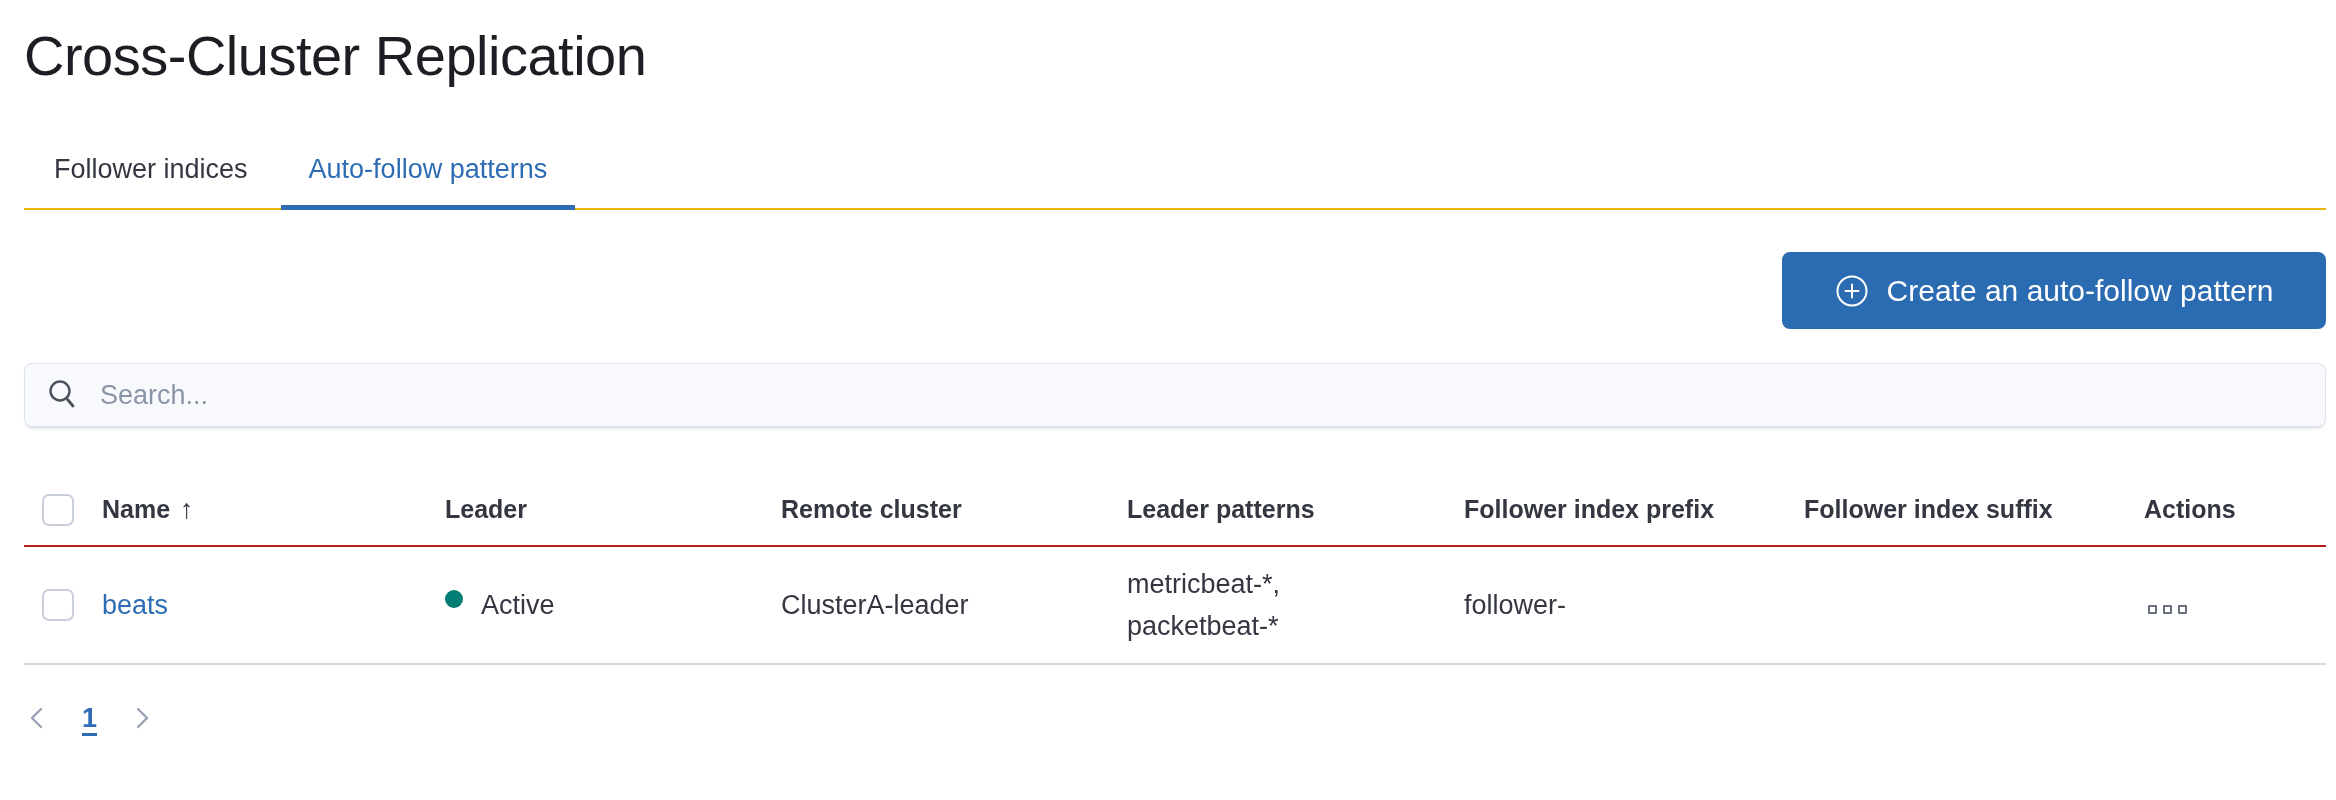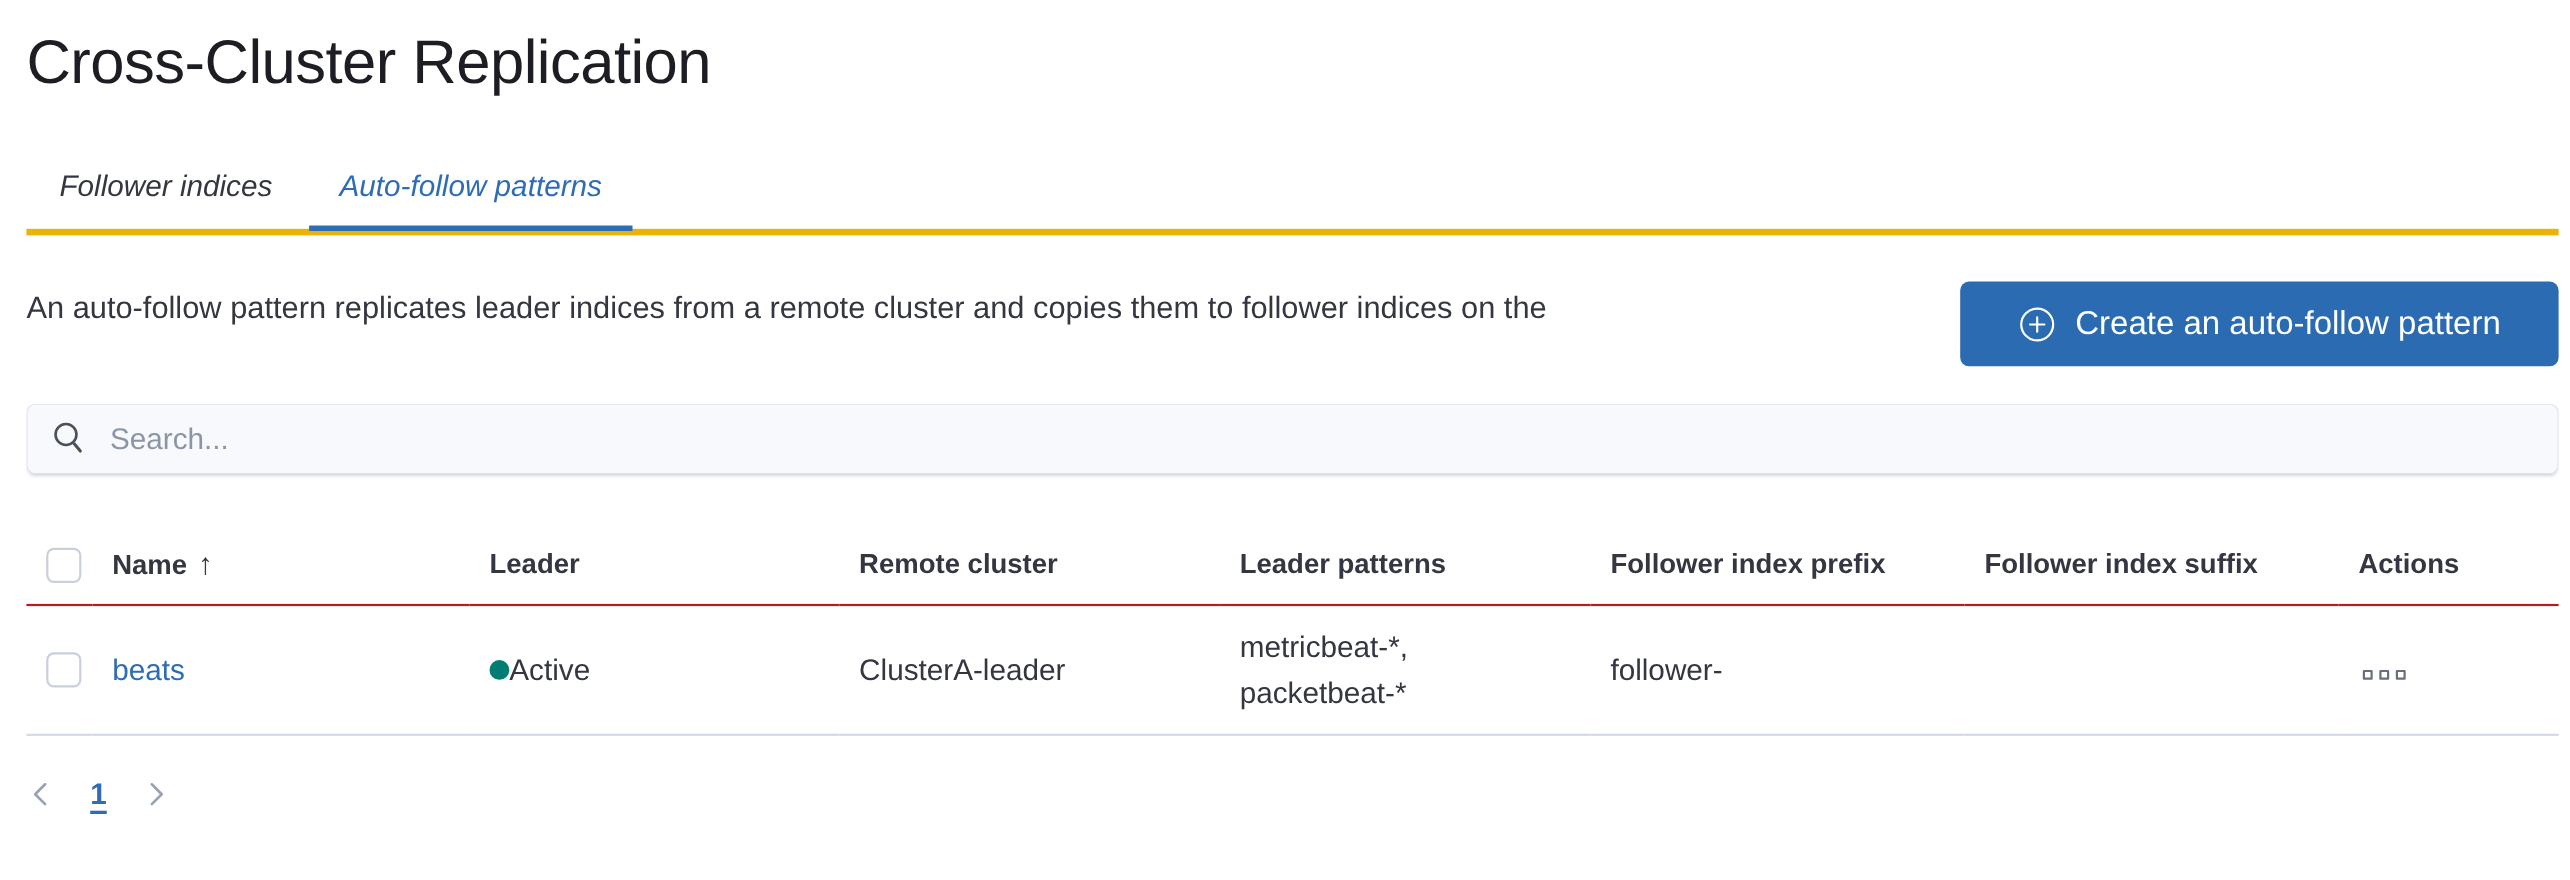--- a/index.html
+++ b/index.html
@@ -12,23 +12,22 @@
   }
   .page-title {
     margin: 14px 24px 0 24px;
     font-size: 56px; line-height: 84px; font-weight: 400;
     color: #1d1e24; letter-spacing: -0.5px;
   }
   
   .tabs {
     display: flex; align-items: center;
     margin: 54px 10px 0 24px;
-    border-bottom: 6px solid #eab308;
+    border-bottom: 2px solid #eab308;
     padding-left: 2px;
-    font-style: italic;
   }
   .tab {
     position: relative;
     padding: 0 28px 22px 28px;
     margin-right: 5px;
     font-size: 27px; line-height: 34px;
     color: #343741; cursor: pointer; white-space: nowrap;
   }
   .tab.active { color: #2e6db4; }
   .tab.active::after {
@@ -93,21 +92,21 @@
     font-size: 27px; color: #343741;
     padding: 0 0 0 18px; border-bottom: 2px solid #d3dae6;
   }
   .sort-arrow { font-weight: 400; font-size: 27px; margin-left: 10px; }
   .checkbox {
     display: inline-block; width: 32px; height: 32px;
     border: 2px solid #c9cfdb; border-radius: 7px; background: #fff;
     cursor: pointer; vertical-align: middle;
   }
   .name-link { color: #2e6db4; text-decoration: none; cursor: pointer; }
-  .status-wrap { display: flex; align-items: center; }
+  .status-wrap { display: flex; align-items: flex-start; gap: 18px; }
   .status-dot {
     width: 18px; height: 18px; border-radius: 50%;
     background: #017d73; flex: 0 0 auto;
   }
   .two-line span { display: block; line-height: 42px; }
   .actions-icon { display: inline-flex; gap: 6px; cursor: pointer; padding: 4px; }
   .actions-icon i {
     display: block; width: 9px; height: 9px;
     border: 2px solid #69707d; border-radius: 1px; background: transparent;
   }
@@ -135,21 +134,20 @@
 
 <h1 class="page-title">Cross-Cluster Replication</h1>
 
 <div class="tabs">
   <div class="tab">Follower indices</div>
   <div class="tab active">Auto-follow patterns</div>
 </div>
 
 <div class="intro-row">
   <p class="description">
-    <span>An auto-follow pattern replicates leader indices from a remote cluster and copies them to follower indices on the</span>
   </p>
   <button class="create-btn">
     <svg width="34" height="34" viewBox="0 0 34 34">
       <circle cx="17" cy="17" r="14.5" fill="none" stroke="#ffffff" stroke-width="2"></circle>
       <path d="M17 10.5 V23.5 M10.5 17 H23.5" stroke="#ffffff" stroke-width="2" stroke-linecap="round"></path>
     </svg>
     <span>Create an auto-follow pattern</span>
   </button>
 </div>
 

